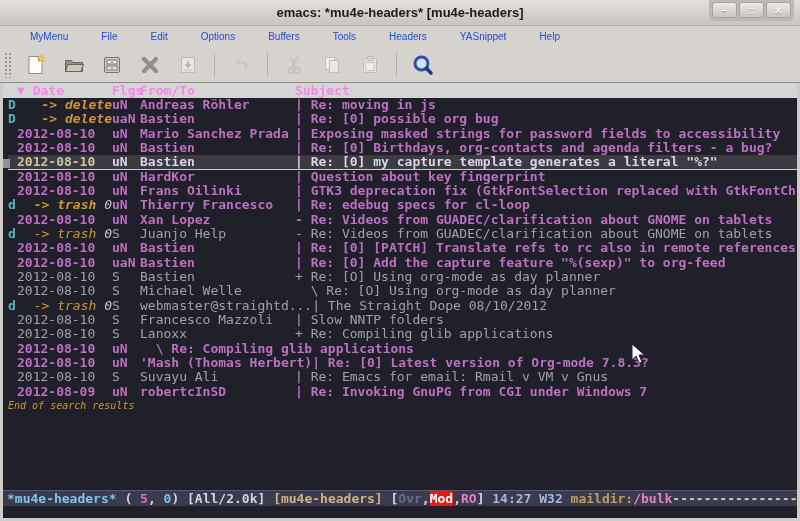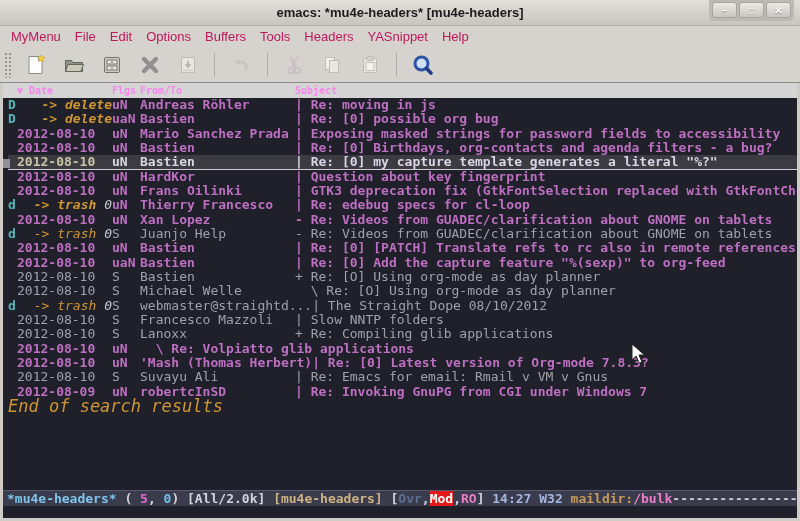--- a/index.html
+++ b/index.html
@@ -15,59 +15,59 @@
     font-size:13px;font-weight:bold;color:#1c1c1c;}
   .winbtns{position:absolute;right:6px;top:0;display:flex;gap:2px;
     background:#bdbab6;padding:2px 3px 3px;border-radius:0 0 5px 5px;}
   .winbtn{display:inline-flex;align-items:center;justify-content:center;
     width:25px;height:16px;border-radius:3px;border:1px solid #a7a4a0;
     background:linear-gradient(#ece9e5,#c9c6c2);color:#ffffff;
     font-size:10px;font-weight:bold;text-shadow:0 1px 1px #8a8a8a;cursor:pointer;}
   
   .menubar{height:21px;flex:none;background:#d6d2ce;display:flex;align-items:center;
     padding-left:4px;}
-  .menu-item{padding:2px 7px;font-size:13px;color:#be185d;cursor:pointer;}
+  .menu-item{padding:2px 7px;font-size:10px;color:#1d4ed8;cursor:pointer;margin-left:19px;}
   
   .toolbar{height:36px;flex:none;background:#d6d2ce;display:flex;align-items:center;
     border-bottom:1px solid #8d8b87;}
   .grip{width:9px;height:26px;margin:0 6px 0 4px;
     background-image:radial-gradient(#9a9792 1px,transparent 1.1px);
     background-size:4px 4px;}
   .tools{display:flex;align-items:center;gap:4px;}
   .tb-btn{width:34px;height:30px;border:none;background:transparent;padding:0;
     display:flex;align-items:center;justify-content:center;cursor:pointer;}
   .tb-btn.disabled{cursor:default;}
   .tb-ic{display:block;width:24px;height:24px;}
   .tb-sep{width:1px;height:24px;background:#b2afab;margin:0 5px;}
   
   .bufwrap{flex:1;margin:0 3px 3px;background:var(--buffer_bg,#1f2029);
     display:flex;flex-direction:column;overflow:hidden;
     font-family:"DejaVu Sans Mono",monospace;}
   .headerline{height:15px;flex:none;background:#d5d5d5;color:var(--header_pink,#f884ee);
-    font-size:10px;font-weight:bold;line-height:15px;display:flex;padding-left:5px;
+    font-size:13px;font-weight:bold;line-height:15px;display:flex;padding-left:5px;
     white-space:pre;}
   .rowsarea{flex:1;overflow:hidden;padding-left:5px;position:relative;}
   .row{display:flex;height:14.33px;line-height:14.33px;font-size:13px;
     position:relative;white-space:pre;cursor:pointer;}
   .row span{white-space:pre;flex:none;}
   .c-mark{width:9px;color:var(--mark_teal,#53b7ba);font-weight:bold;}
   .c-date{width:95px;}
   .c-flags{width:28px;}
   .c-from{min-width:155px;}
   .c-subj{flex:1 1 auto !important;overflow:hidden;}
   .row.unread{color:var(--unread,#bd6fc2);font-weight:bold;}
   .row.read{color:var(--read,#a2a0a8);font-weight:normal;}
   .c-date.is-mark{color:var(--mark_orange,#cf9632);font-style:italic;text-align:right;}
   .zero{color:var(--default_fg,#c9c8d0);font-weight:normal;}
   .row.current{background:var(--hl_bg,#3c3b41);box-shadow:inset 0 -1px 0 #cfccd8;}
   .row.current .c-date{color:#cdc5a8;}
   .row.current .c-flags,.row.current .c-from,.row.current .c-subj{color:#d9d5e6;}
   .row.current::before{content:"";position:absolute;left:-5px;bottom:2px;
     width:7px;height:9px;background:#90909a;}
-  .eosline{height:14.33px;line-height:14.33px;font-size:17px;font-style:italic;
+  .eosline{height:14.33px;line-height:14.33px;font-size:10px;font-style:italic;
     color:var(--mark_orange,#cf9632);white-space:pre;}
   
   .modeline{height:16px;flex:none;background:var(--modeline_bg,#3a3b4d);
     border-top:1px solid #565770;font-size:13px;line-height:15px;
     padding-left:4px;white-space:pre;overflow:hidden;}
   .minibuffer{height:12px;flex:none;background:var(--buffer_bg,#1f2029);}
   
   .mousecursor{position:absolute;left:631px;top:343px;pointer-events:none;}
 </style>
 </head>
@@ -192,21 +192,21 @@
           <div class="row unread"><span class="c-mark">d</span><span class="c-date is-mark">-&gt; trash<span class="zero"> 0</span></span><span class="c-flags">uN</span><span class="c-from">Thierry Francesco</span><span class="c-subj">| Re: edebug specs for cl-loop</span></div>
           <div class="row unread"><span class="c-mark"></span><span class="c-date">2012-08-10</span><span class="c-flags">uN</span><span class="c-from">Xan Lopez</span><span class="c-subj">- Re: Videos from GUADEC/clarification about GNOME on tablets</span></div>
           <div class="row read"><span class="c-mark">d</span><span class="c-date is-mark">-&gt; trash<span class="zero"> 0</span></span><span class="c-flags">S</span><span class="c-from">Juanjo Help</span><span class="c-subj">- Re: Videos from GUADEC/clarification about GNOME on tablets</span></div>
           <div class="row unread"><span class="c-mark"></span><span class="c-date">2012-08-10</span><span class="c-flags">uN</span><span class="c-from">Bastien</span><span class="c-subj">| Re: [0] [PATCH] Translate refs to rc also in remote references</span></div>
           <div class="row unread"><span class="c-mark"></span><span class="c-date">2012-08-10</span><span class="c-flags">uaN</span><span class="c-from">Bastien</span><span class="c-subj">| Re: [0] Add the capture feature "%(sexp)" to org-feed</span></div>
           <div class="row read"><span class="c-mark"></span><span class="c-date">2012-08-10</span><span class="c-flags">S</span><span class="c-from">Bastien</span><span class="c-subj">+ Re: [O] Using org-mode as day planner</span></div>
           <div class="row read"><span class="c-mark"></span><span class="c-date">2012-08-10</span><span class="c-flags">S</span><span class="c-from">Michael Welle</span><span class="c-subj">  \ Re: [O] Using org-mode as day planner</span></div>
           <div class="row read"><span class="c-mark">d</span><span class="c-date is-mark">-&gt; trash<span class="zero"> 0</span></span><span class="c-flags">S</span><span class="c-from">webmaster@straightd...</span><span class="c-subj">| The Straight Dope 08/10/2012</span></div>
           <div class="row read"><span class="c-mark"></span><span class="c-date">2012-08-10</span><span class="c-flags">S</span><span class="c-from">Francesco Mazzoli</span><span class="c-subj">| Slow NNTP folders</span></div>
           <div class="row read"><span class="c-mark"></span><span class="c-date">2012-08-10</span><span class="c-flags">S</span><span class="c-from">Lanoxx</span><span class="c-subj">+ Re: Compiling glib applications</span></div>
-          <div class="row unread"><span class="c-mark"></span><span class="c-date">2012-08-10</span><span class="c-flags">uN</span><span class="c-subj">  \ Re: Volpiatto glib applications</span></div>
+          <div class="row unread"><span class="c-mark"></span><span class="c-date">2012-08-10</span><span class="c-flags">uN</span><span class="c-subj">  \ Re: Compiling glib applications</span></div>
           <div class="row unread"><span class="c-mark"></span><span class="c-date">2012-08-10</span><span class="c-flags">uN</span><span class="c-from">'Mash (Thomas Herbert)</span><span class="c-subj">| Re: [0] Latest version of Org-mode 7.8.3?</span></div>
           <div class="row read"><span class="c-mark"></span><span class="c-date">2012-08-10</span><span class="c-flags">S</span><span class="c-from">Suvayu Ali</span><span class="c-subj">| Re: Emacs for email: Rmail v VM v Gnus</span></div>
           <div class="row unread"><span class="c-mark"></span><span class="c-date">2012-08-09</span><span class="c-flags">uN</span><span class="c-from">robertcInSD</span><span class="c-subj">| Re: Invoking GnuPG from CGI under Windows 7</span></div>
         </div>
       <div class="eosline">End of search results</div>
     </div>
 
     <div class="modeline" id="modeline"><span style="color: rgb(127, 197, 234); font-weight: bold;">*mu4e-headers*</span><span style="color: rgb(212, 212, 222); font-weight: bold;"> ( </span><span style="color: rgb(224, 106, 210); font-weight: bold;">5</span><span style="color: rgb(212, 212, 222); font-weight: bold;">, </span><span style="color: rgb(111, 195, 234); font-weight: bold;">0</span><span style="color: rgb(212, 212, 222); font-weight: bold;">) </span><span style="color: rgb(212, 212, 222); font-weight: bold;">[All/2.0k] </span><span style="color: rgb(205, 179, 131); font-weight: bold;">[mu4e-headers] </span><span style="color: rgb(212, 212, 222); font-weight: bold;">[</span><span style="color: rgb(92, 113, 145); font-weight: bold;">Ovr</span><span style="color: rgb(212, 212, 222); font-weight: bold;">,</span><span style="color: rgb(255, 255, 255); background: rgb(229, 25, 25); font-weight: bold;">Mod</span><span style="color: rgb(212, 212, 222); font-weight: bold;">,</span><span style="color: rgb(234, 126, 198); font-weight: bold;">RO</span><span style="color: rgb(212, 212, 222); font-weight: bold;">] </span><span style="color: rgb(163, 184, 224); font-weight: bold;">14:27 W32 </span><span style="color: rgb(198, 154, 88); font-weight: bold;">maildir:</span><span style="color: rgb(234, 126, 198); font-weight: bold;">/bulk</span><span style="color: rgb(207, 207, 207); font-weight: bold;">----------------------------------------</span></div>
     <div class="minibuffer"></div>
   </div>

